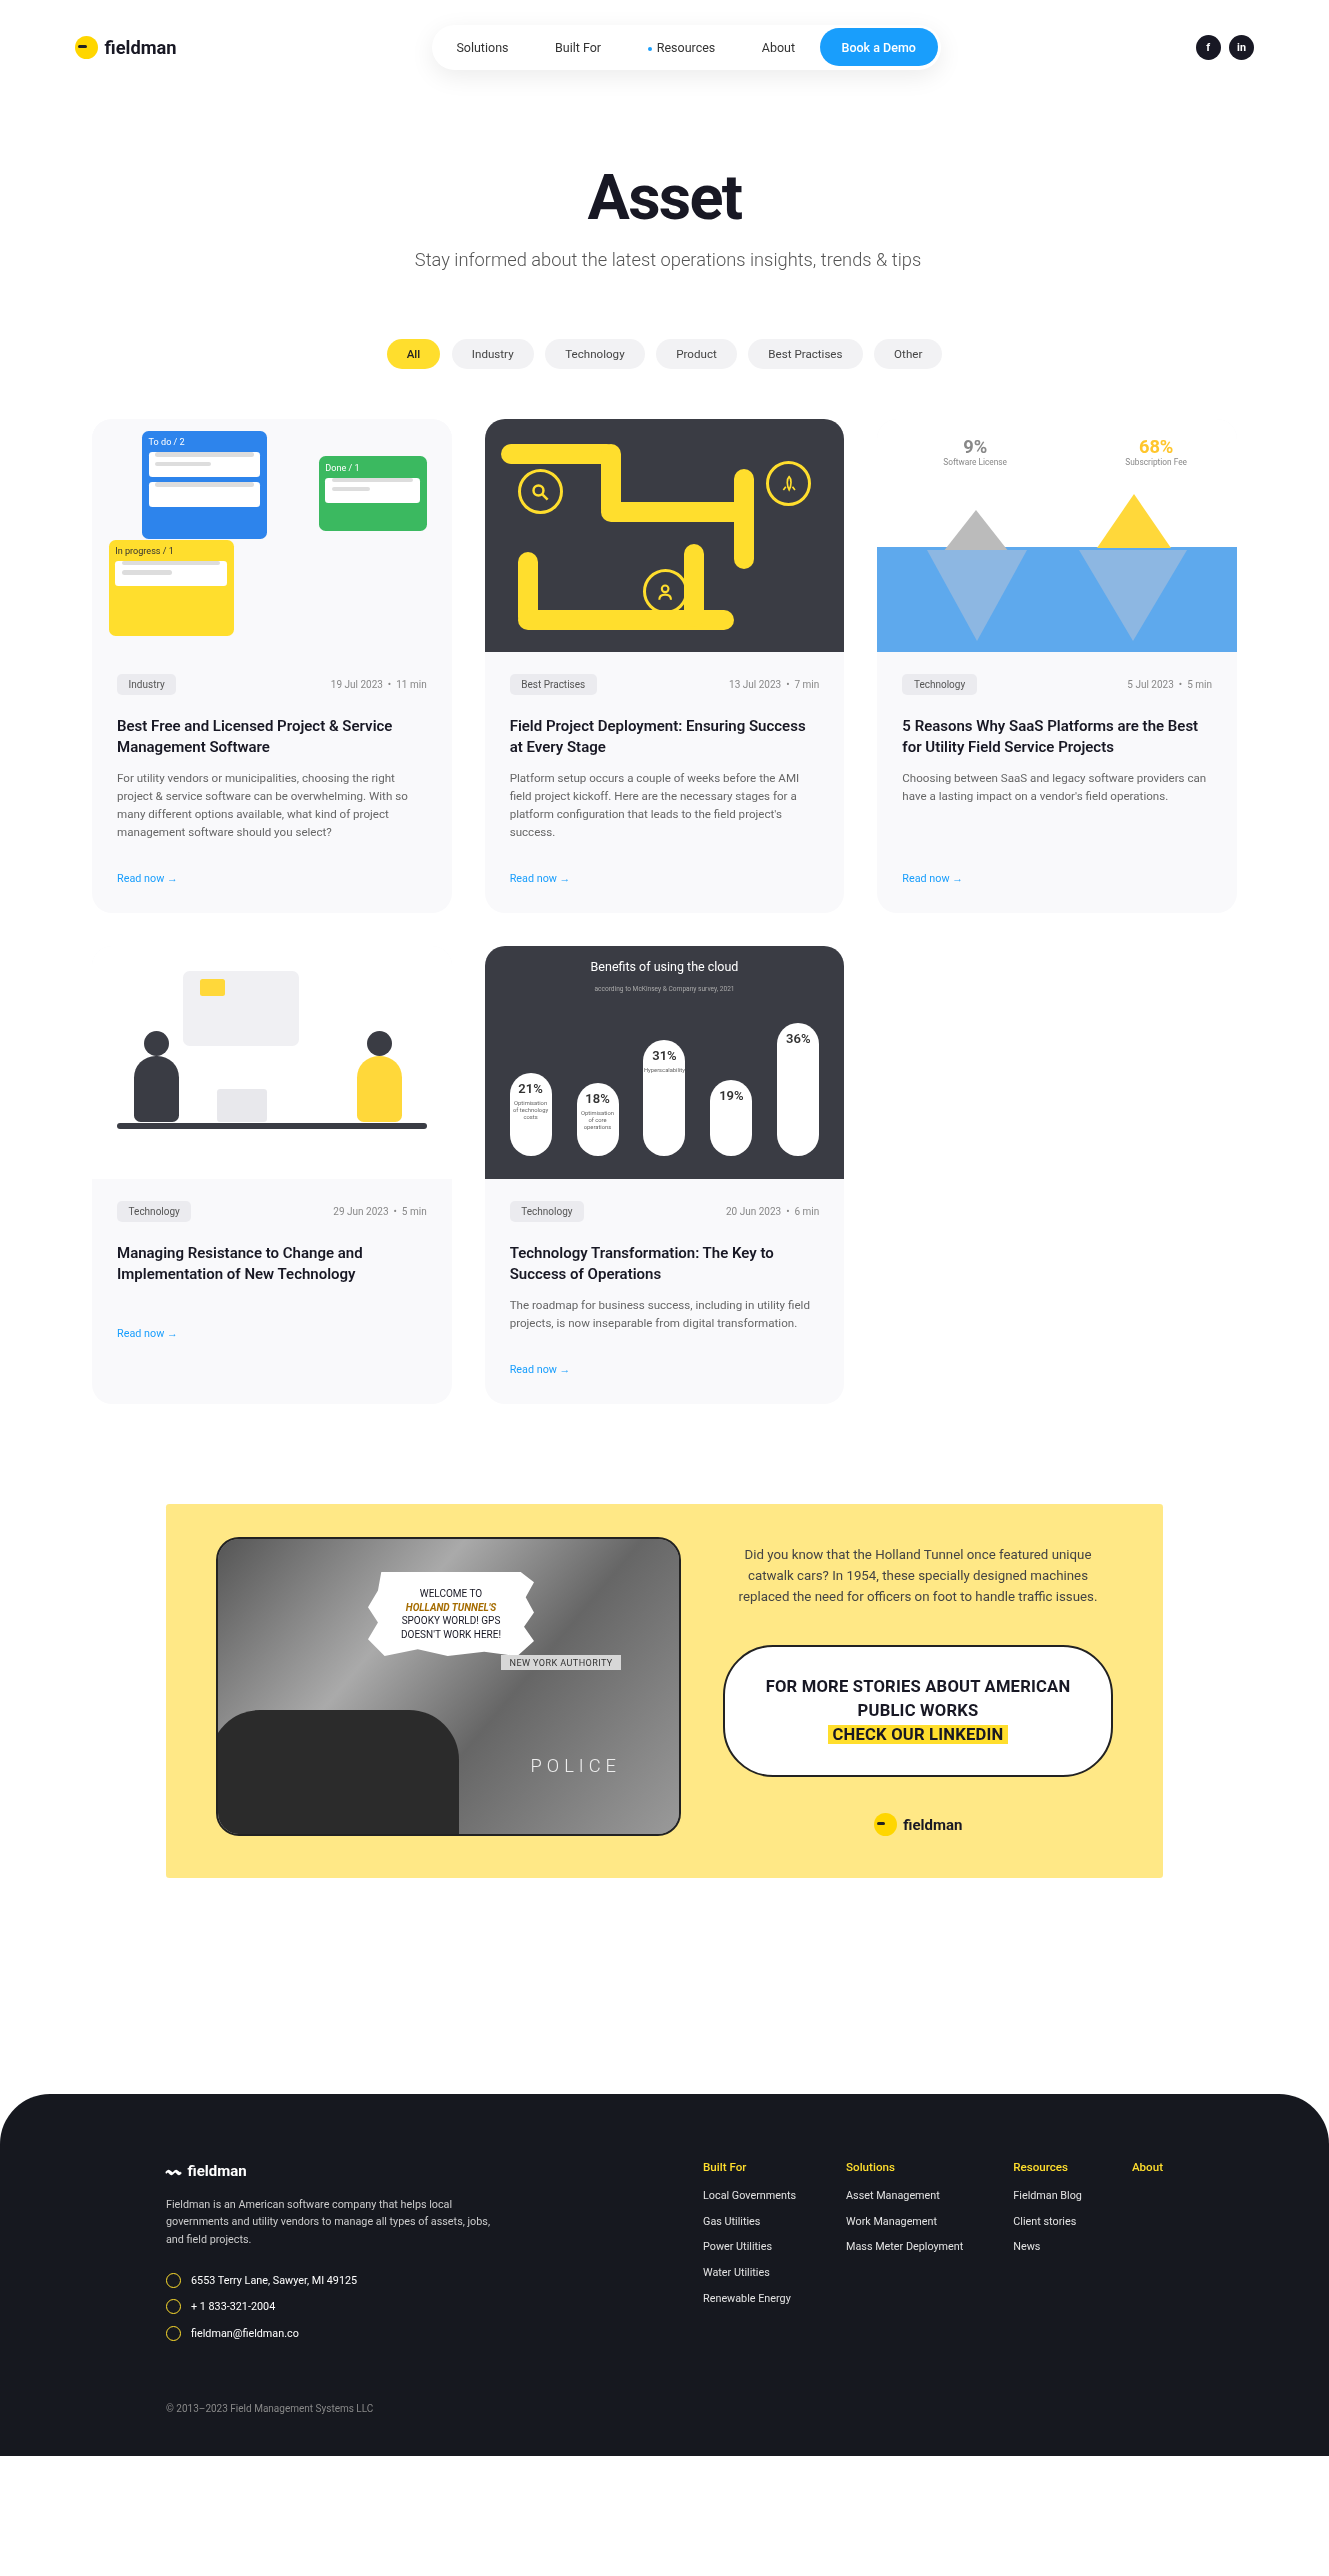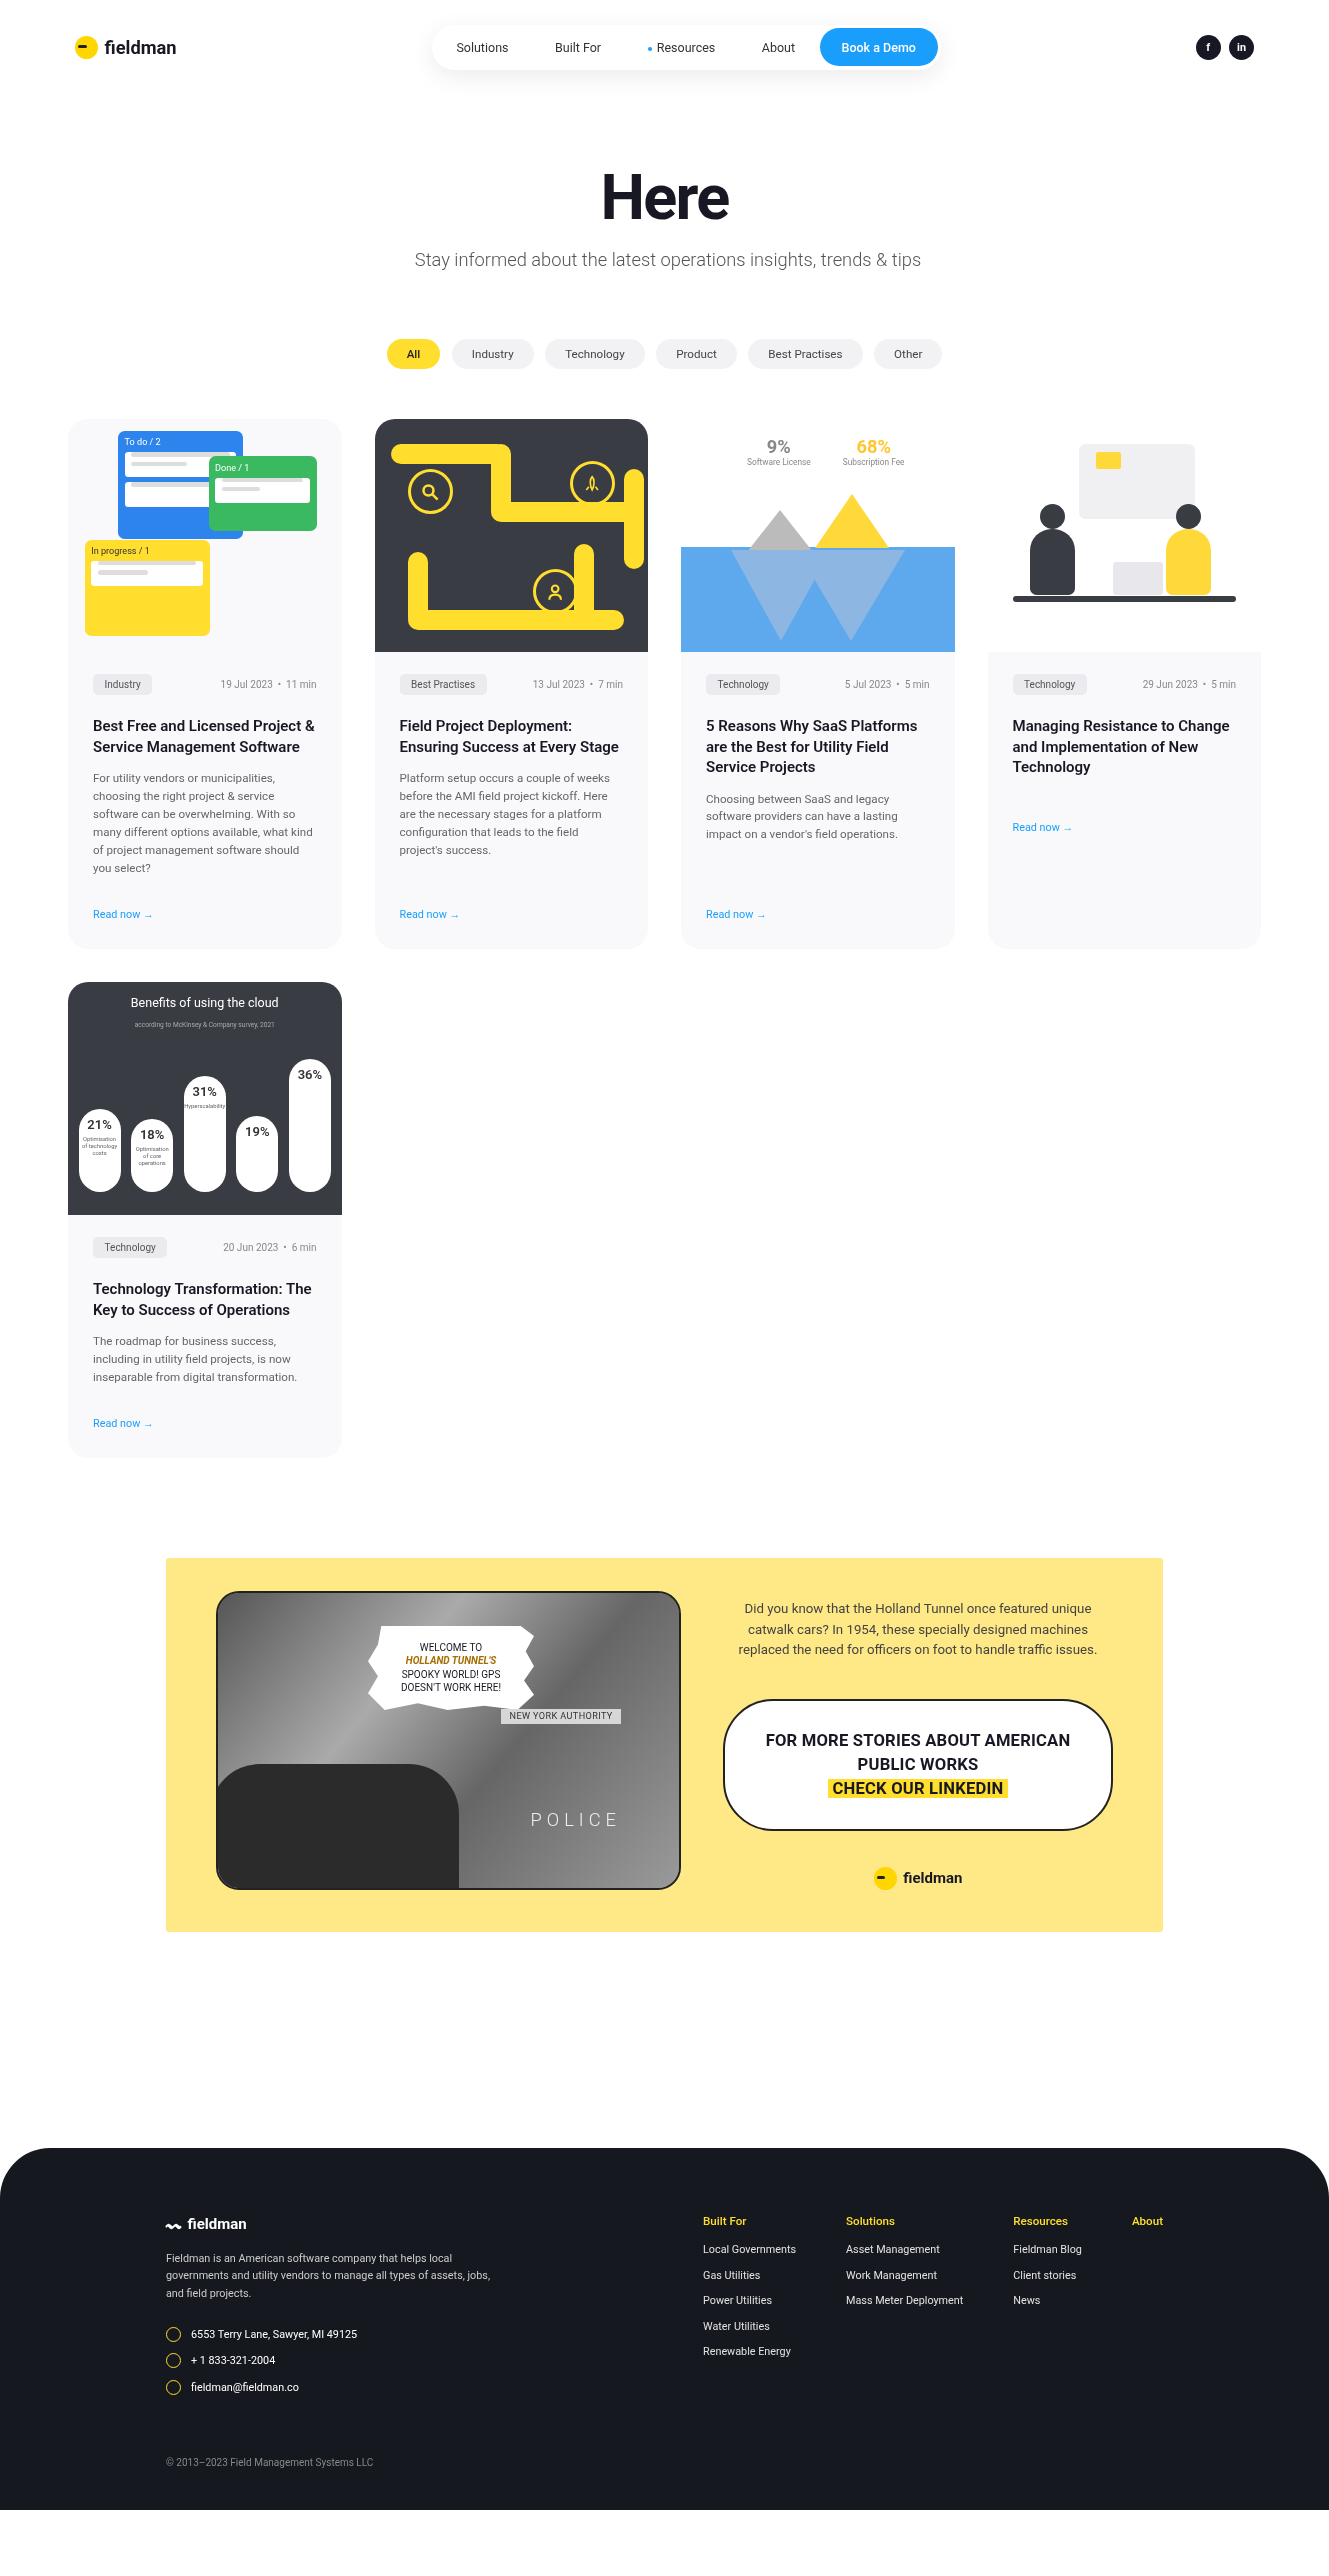--- a/index.html
+++ b/index.html
@@ -18,21 +18,21 @@
 .soc { width:25px; height:25px; background:#181824; color:#fff; border-radius:50%; display:flex; align-items:center; justify-content:center; font-weight:700; font-size:10.8px; cursor:pointer; }
 
 .hero { text-align:center; padding:66px 0 33px; }
 .hero h1 { font-size:63px; font-weight:700; letter-spacing:-1.7px; }
 .hero p { font-size:18.3px; color:#555; margin-top:13.3px; line-height:1.4; font-weight:300;margin-left:7px; }
 
 .filters { display:flex; justify-content:center; gap:11.6px; padding:33px 0 50px; }
 .filter { background:#f2f2f4; padding:8.3px 20px; border-radius:21.6px; font-size:11.6px; color:#444; cursor:pointer; }
 .filter.active { background:#ffde2d; color:#222; font-weight:500; }
 
-.grid { display:grid; grid-template-columns:repeat(4,1fr); gap:33px; padding:0 68px 100px; }
+.grid { display:grid; grid-template-columns:repeat(3,1fr); gap:33px; padding:0 92px 100px; }
 .card { background:#f9f9fb; border-radius:20px; overflow:hidden; display:flex; flex-direction:column; }
 .thumb { height:233px; position:relative; }
 .card-body { padding:21.6px 25px 28px; display:flex; flex-direction:column; flex:1; }
 .meta { display:flex; justify-content:space-between; align-items:center; margin-bottom:21.6px; }
 .tag { background:#ebebef; padding:5px 11.6px; border-radius:5px; font-size:10px; color:#555; }
 .datetime { font-size:10px; color:#888; }
 .card h3 { font-size:15px; font-weight:600; line-height:1.35; margin-bottom:13.3px; }
 .card p { font-size:11.6px; color:#666; line-height:1.55; flex:1; }
 .read { color:#199efc; font-size:10.8px; margin-top:30px; cursor:pointer; }
 .read::after { content:" →"; }
@@ -110,21 +110,21 @@
         <div class="nav-link">About</div>
         <div class="nav-link demo">Book a Demo</div>
       </div>
     <div class="socials">
       <div class="soc">f</div>
       <div class="soc">in</div>
     </div>
   </div>
 
   <div class="hero">
-    <h1>Here</h1>
+    <h1>Asset</h1>
     <p>Stay informed about the latest operations insights, trends &amp; tips</p>
   </div>
 
   <div class="filters" id="filters">
       <div class="filter active">All</div>
       <div class="filter">Industry</div>
       <div class="filter">Technology</div>
       <div class="filter">Product</div>
       <div class="filter">Best Practises</div>
       <div class="filter">Other</div>

